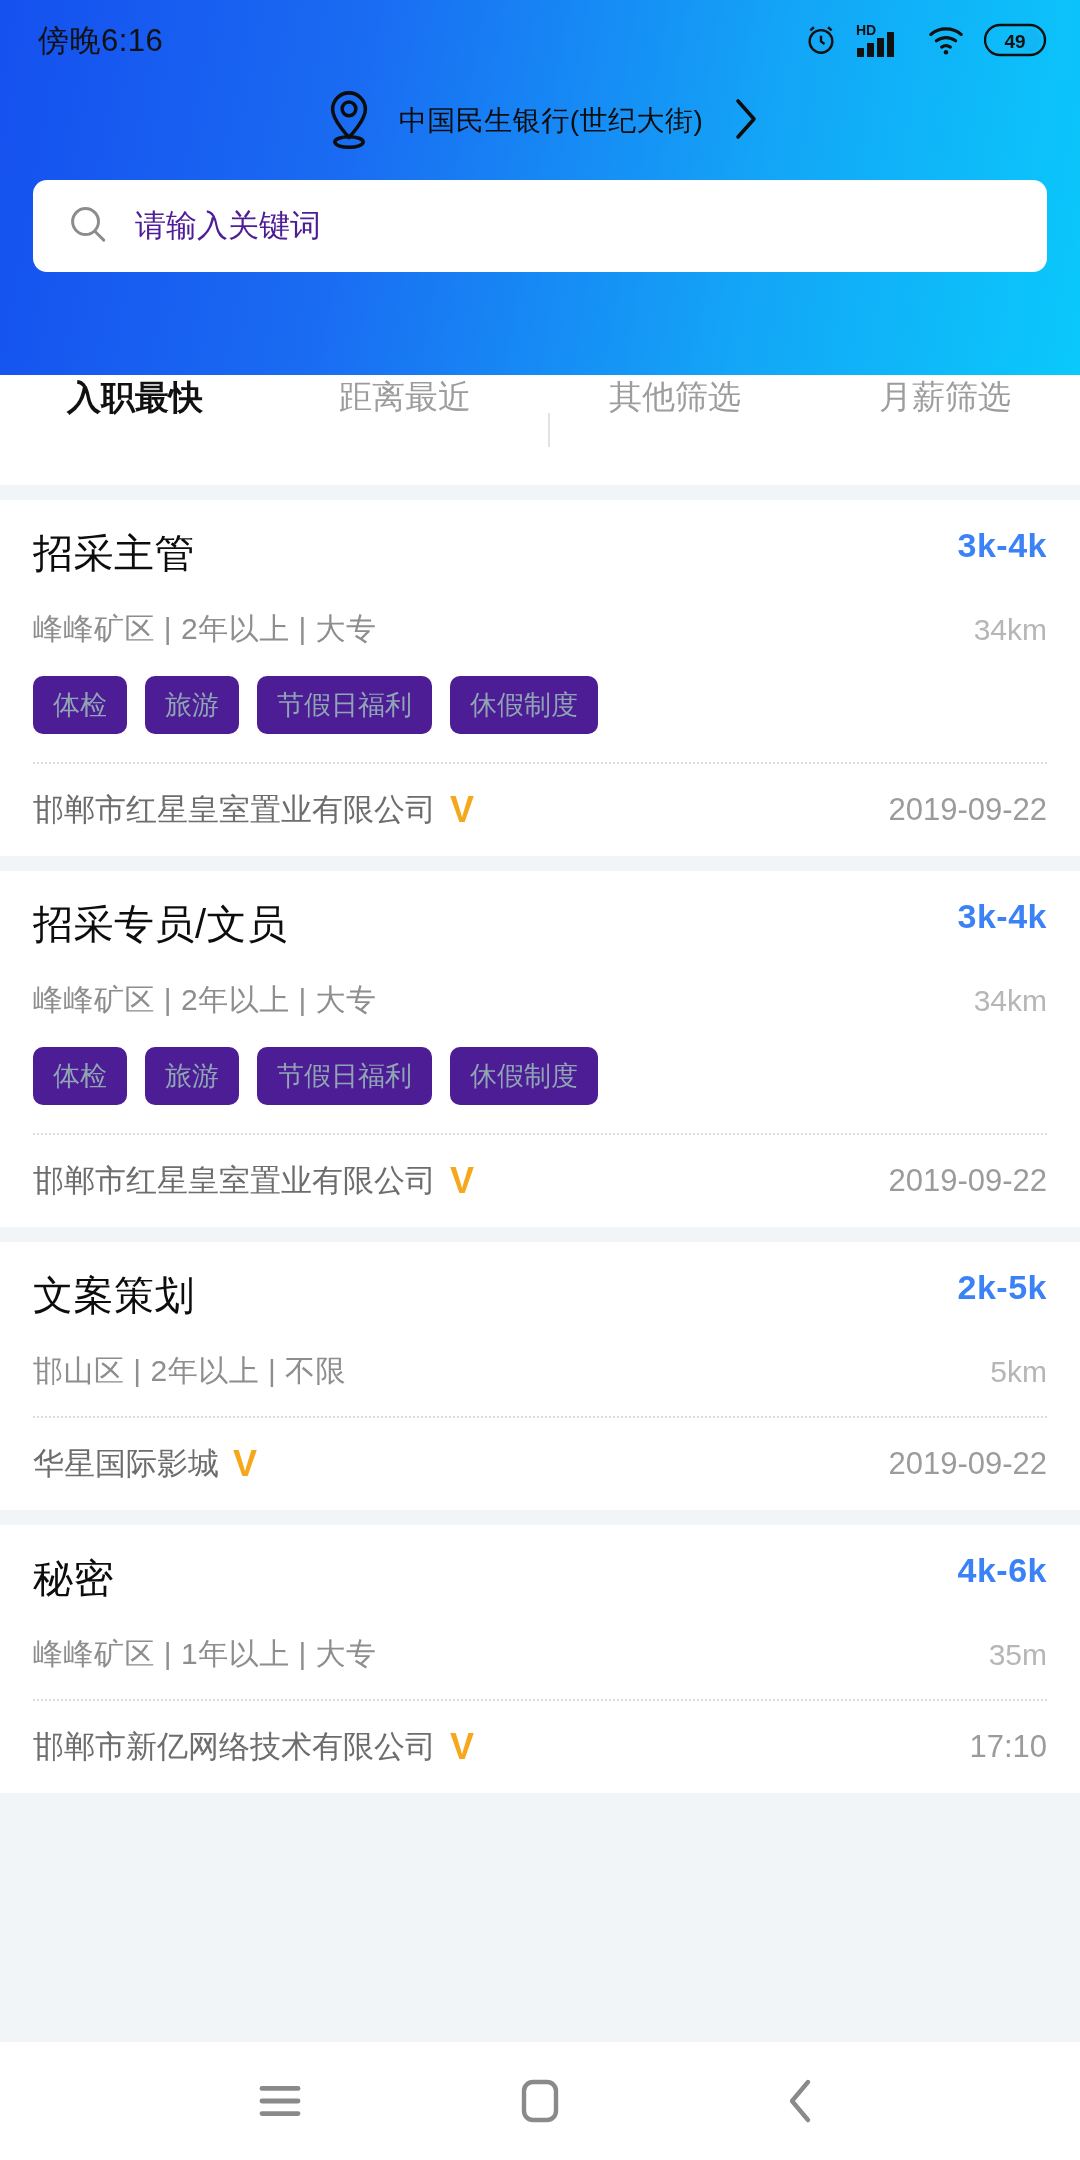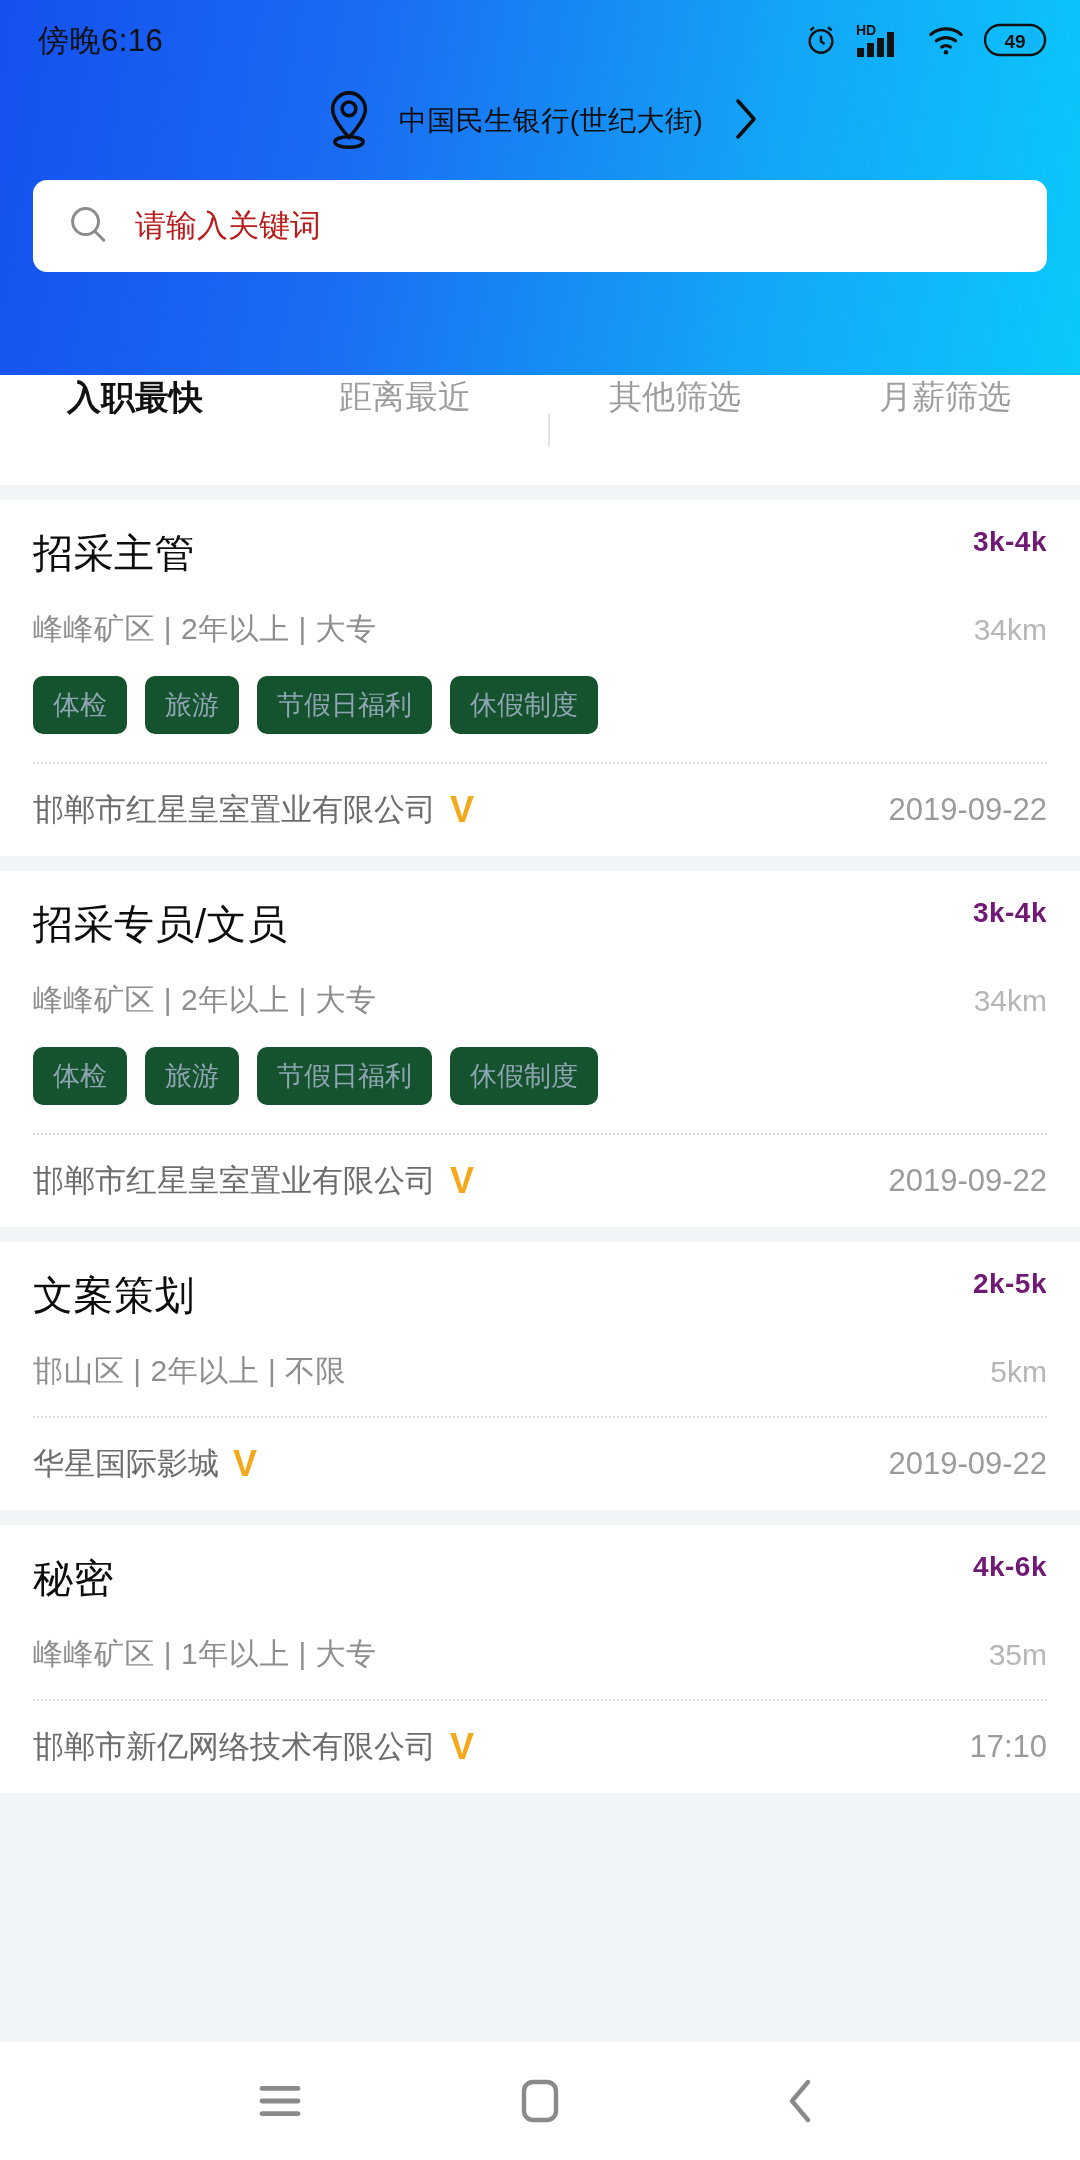--- a/index.html
+++ b/index.html
@@ -27,49 +27,49 @@
     height:118px; display:flex; align-items:center; justify-content:center; gap:22px;
   }
   .loc-name { font-size:28px; color:#0d0d0d; letter-spacing:.5px; }
   .loc-chev { margin-left:8px; }
 
   .search-wrap { padding:0 33px; }
   .search-box {
     height:92px; background:#fff; border-radius:14px;
     display:flex; align-items:center; padding:0 34px; gap:26px;
   }
-  .search-ph { font-size:31px; color:#b91c1c; }
+  .search-ph { font-size:31px; color:#4c1d95; }
 
   
   .tabs {
     height:110px; background:#fff; display:flex; align-items:flex-start;
     position:relative; flex:0 0 auto;
   }
   .tab { flex:1; text-align:center; font-size:33px; color:#9d9d9d; position:relative; }
   .tab.active { color:#111; font-weight:bold; font-size:34px; }
   .tab-div {
     position:absolute; left:548px; top:38px; width:2px; height:34px; background:#e2e2e2;
   }
 
   
   .list { flex:1 1 auto; background:#f1f5f8; overflow:hidden; }
   .gap { height:15px; background:#f1f5f8; }
   .card { background:#fff; padding:26px 33px 0 33px; }
   .card-row1 { display:flex; align-items:flex-start; justify-content:space-between; }
   .job-title { font-size:40px; font-weight:normal; color:#0d0d0d; letter-spacing:.5px; }
-  .salary { font-size:28px; font-weight:bold; color:#701a75; letter-spacing:.5px; }
+  .salary { font-size:34px; font-weight:bold; color:#3b82f6; letter-spacing:.5px; }
   .card-row2 {
     display:flex; align-items:center; justify-content:space-between;
     margin-top:28px;
   }
   .meta { font-size:30px; color:#8e8e8e; letter-spacing:.5px; }
   .dist { font-size:30px; color:#b6b6b6; }
   .tags { display:flex; gap:18px; margin-top:26px; padding-bottom:4px; }
   .tag {
-    background:#14532d; color:#8fa5b3; font-size:27px;
+    background:#4c1d95; color:#8fa5b3; font-size:27px;
     padding:11px 20px; border-radius:10px; white-space:nowrap;
   }
   .dotted {
     margin-top:24px;
     border-top:2px dotted #dcdcdc; height:0;
   }
   .card-row3 {
     display:flex; align-items:center; justify-content:space-between;
     height:92px;
   }

